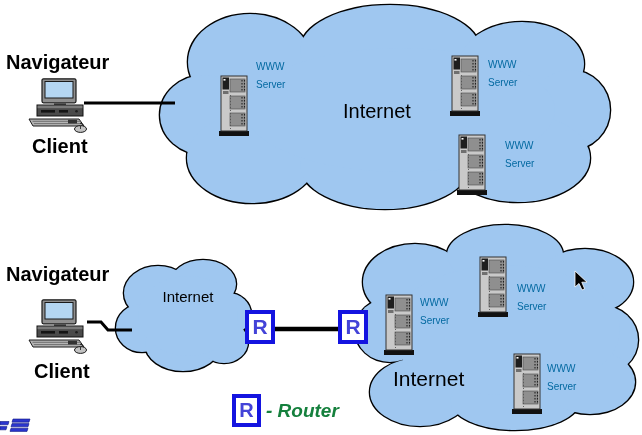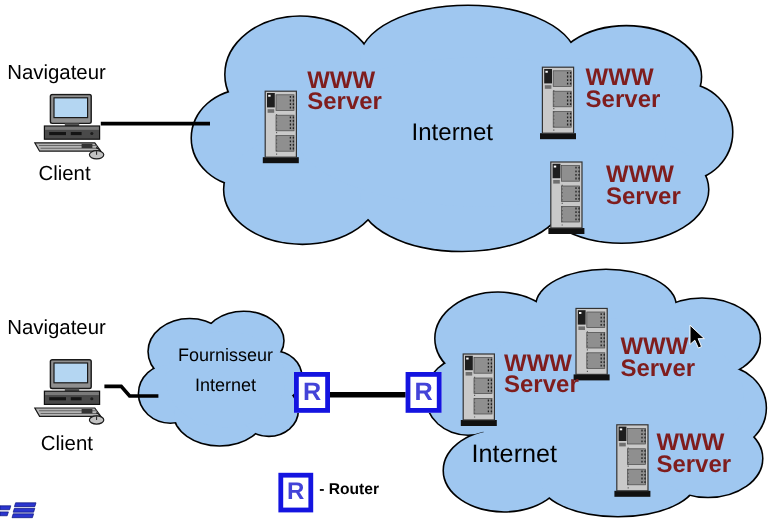--- a/index.html
+++ b/index.html
@@ -1,30 +1,30 @@
 <!DOCTYPE html>
 <html><head>
 <meta charset="utf-8">
 <style>
   html,body{margin:0;padding:0;background:#fff;}
   .stage{position:relative;width:642px;height:435px;background:#fff;overflow:hidden;
          font-family:"Liberation Sans",sans-serif;}
   .stage svg.bg{position:absolute;left:0;top:0;}
   .txt{position:absolute;color:#000;white-space:nowrap;}
-  .title{font-weight:normal;font-size:17px;}
+  .title{font-weight:bold;font-size:20px;}
   .cloud-big{font-size:20px;}
-  .srv-label{position:absolute;font-size:20px;line-height:18px;color:#7f1d1d;font-weight:bold;}
+  .srv-label{position:absolute;font-size:10px;line-height:18px;color:#0369a1;}
   .srv-label span{display:block;}
   .isp-text{position:absolute;left:126px;top:284px;width:124px;text-align:center;
             font-size:15px;line-height:25px;color:#000;}
   .isp-text span{display:block;}
   .router-box{position:absolute;width:22px;height:26px;border:4px solid #1414E0;background:#fff;
               display:flex;align-items:center;justify-content:center;
               font-weight:bold;font-size:21px;color:#4343D8;}
-  .legend-text{position:absolute;font-weight:bold;font-size:13px;color:#000000;}
+  .legend-text{position:absolute;font-weight:bold;font-size:19px;color:#15803d;font-style:italic;}
 </style>
 </head>
 <body>
 
 <div class="stage">
 
   <svg class="bg" width="642" height="435" viewBox="0 0 642 435">
     <defs>
       <symbol id="server" viewBox="0 0 32 62">
         <rect x="1" y="56" width="30" height="5" fill="#111"></rect>
@@ -179,21 +179,20 @@
   <div class="srv-label" style="left:505px;top:137px;">
     <span>WWW</span>
     <span>Server</span>
   </div>
   <div class="txt cloud-big" style="left:343px;top:100px;">Internet</div>
 
   <div class="txt title" style="left:6px;top:263px;">Navigateur</div>
   <div class="txt title" style="left:34px;top:360px;">Client</div>
 
   <div class="isp-text">
-    <span>Fournisseur</span>
     <span>Internet</span>
   </div>
 
   <div class="srv-label" style="left:420px;top:294px;">
     <span>WWW</span>
     <span>Server</span>
   </div>
   <div class="srv-label" style="left:517px;top:280px;">
     <span>WWW</span>
     <span>Server</span>

